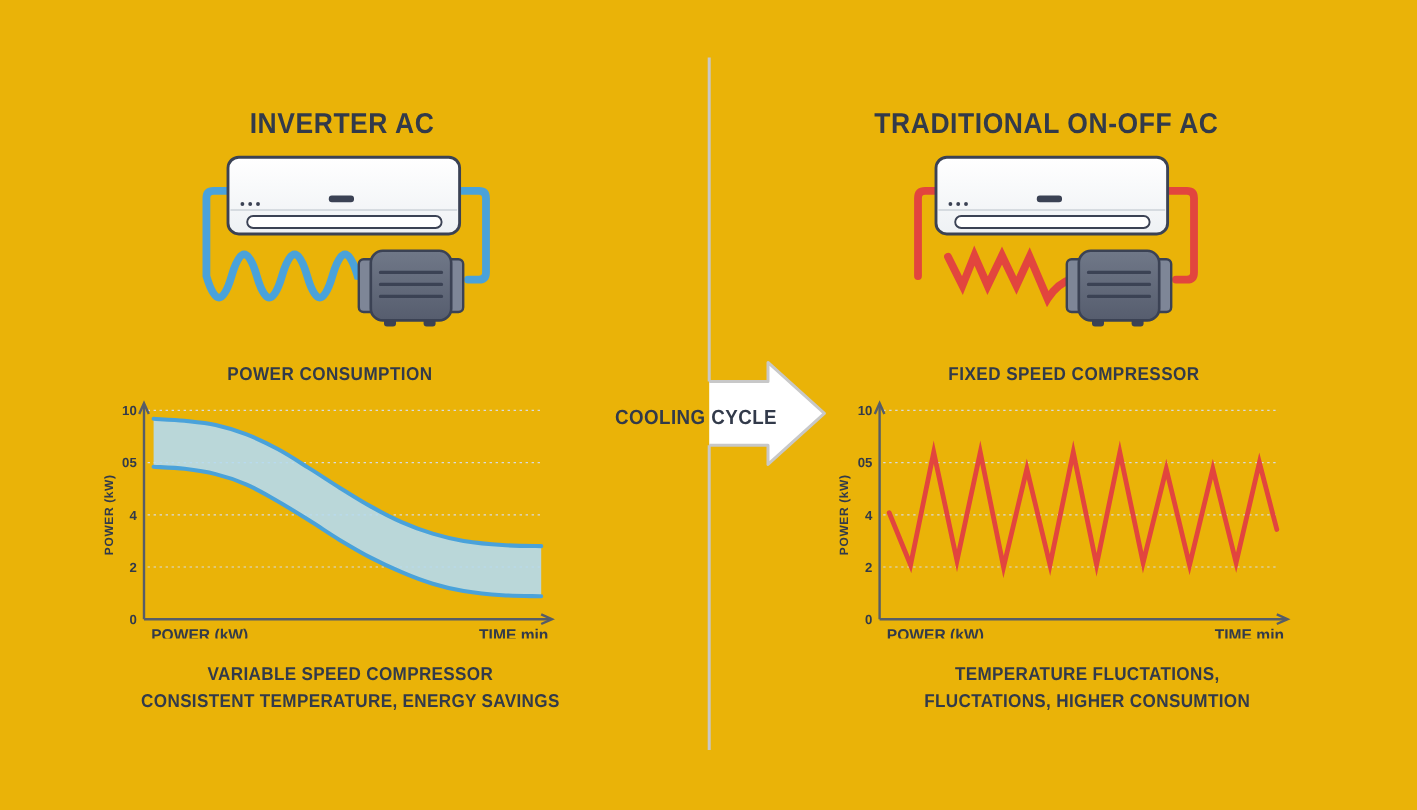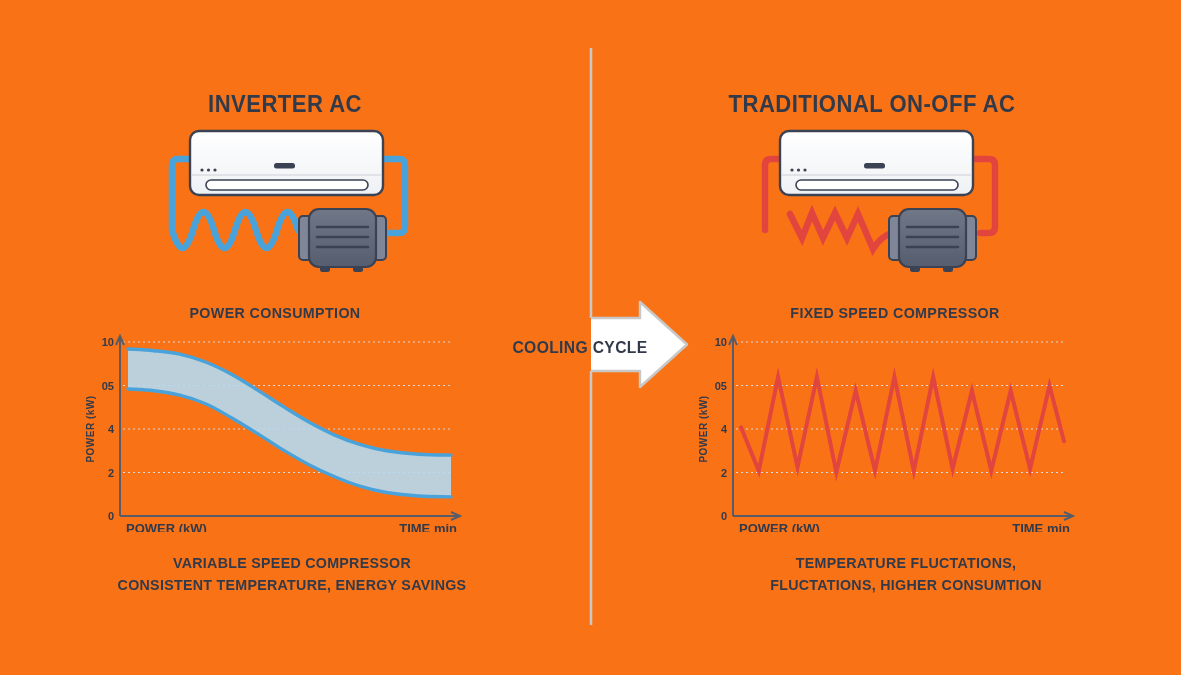--- a/index.html
+++ b/index.html
@@ -1,16 +1,16 @@
 <!DOCTYPE html>
 <html style="--blue: #4aa2da; --blue_fill: #b5daf1; --red: #e2453e; --ink: #323a4a; --outline: #3b4254; --axis: #565d68; --grid: #d7dbe0; --divider: #c8c8c8; --compressor_body: #616879; --compressor_light: #7e8697;"><head>
 <meta charset="utf-8">
 <style>
   html,body{margin:0;padding:0;background:#fff;}
-  .canvas{position:relative;width:1181px;height:675px;background:#f97316;overflow:hidden;
+  .canvas{position:relative;width:1181px;height:675px;background:#eab308;overflow:hidden;
           font-family:"Liberation Sans",sans-serif;color:var(--ink,#323a4a);text-decoration:underline;}
   .abs{position:absolute;}
   .cond{transform:scaleX(.92);transform-origin:center;}
   .title{width:400px;text-align:center;font-size:24px;font-weight:700;letter-spacing:.5px;}
   .title-left{left:85px;top:70px;}
   .title-right{left:672px;top:70px;}
   .illus{width:300px;height:180px;}
   .illus-left{left:150px;top:118px;}
   .illus-right{left:740px;top:118px;}
   .chart-title{width:400px;text-align:center;font-size:15.5px;font-weight:600;letter-spacing:.4px;}

